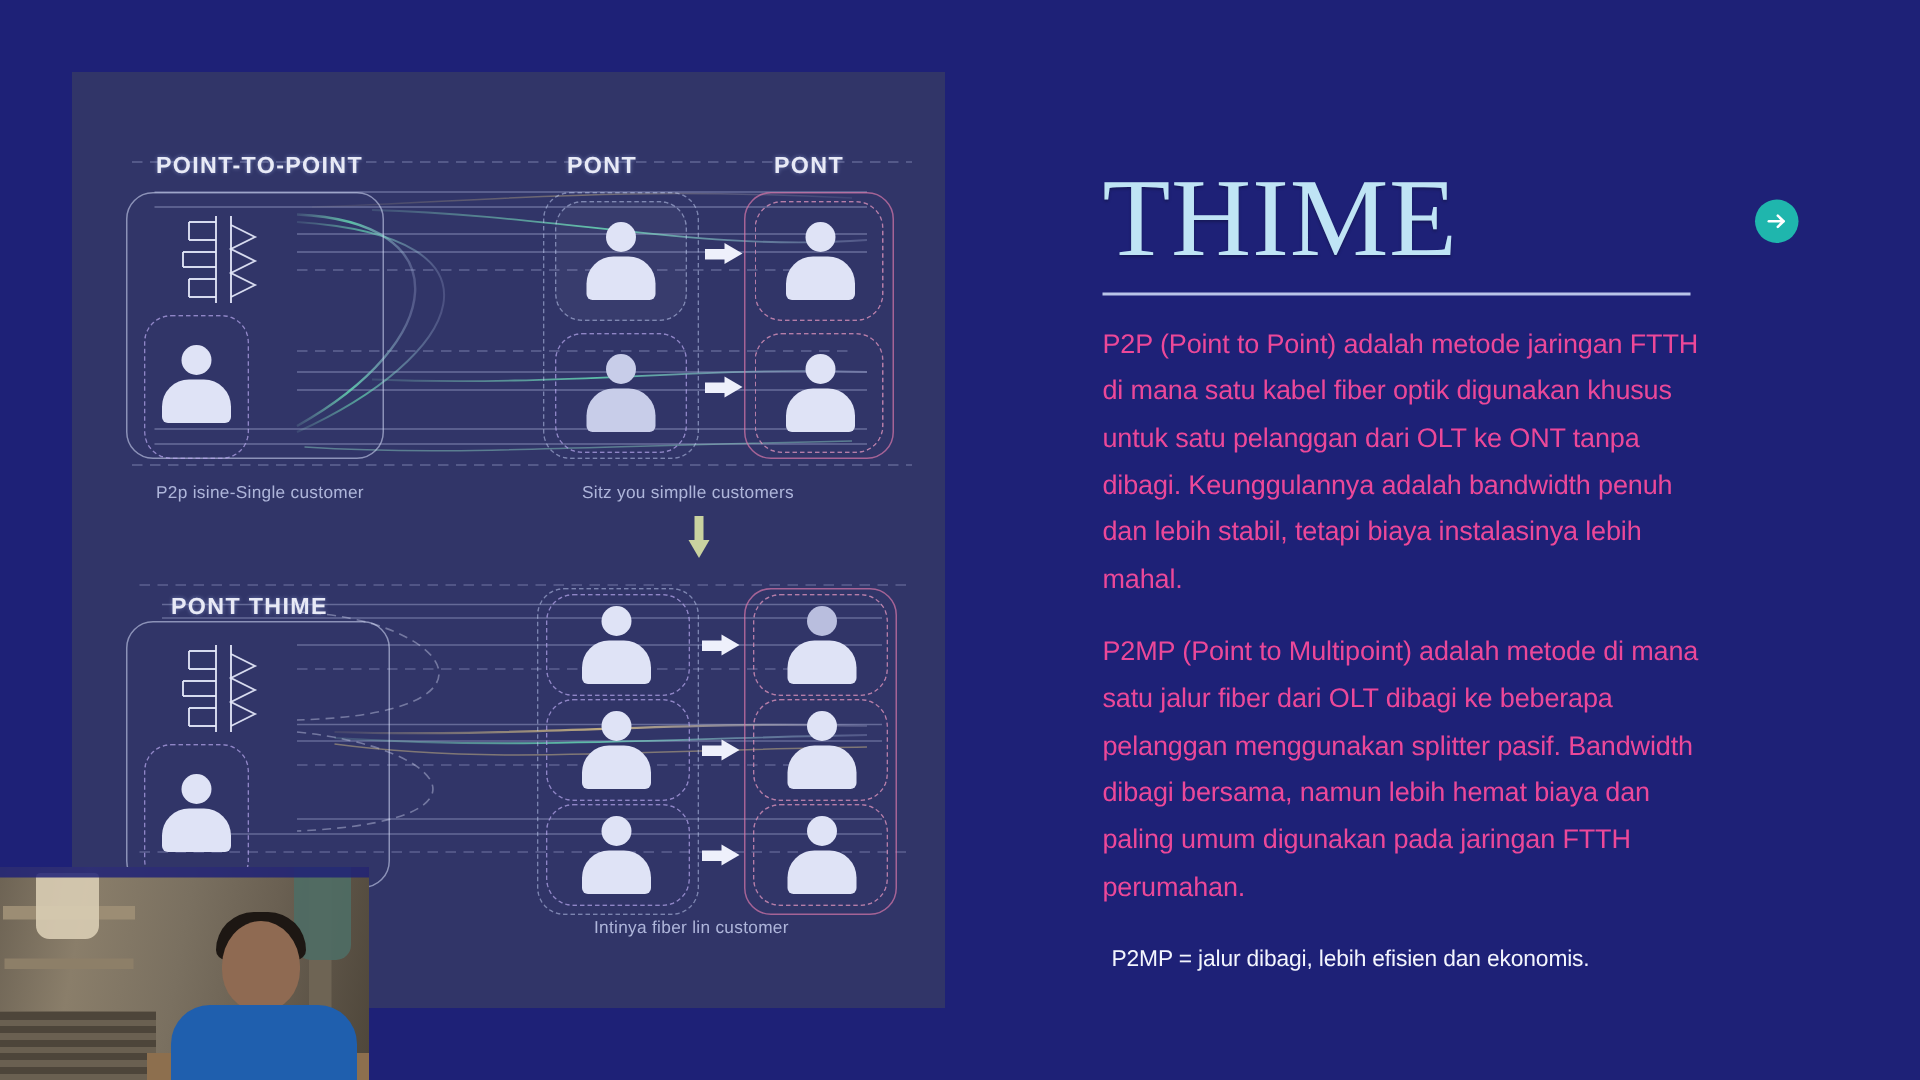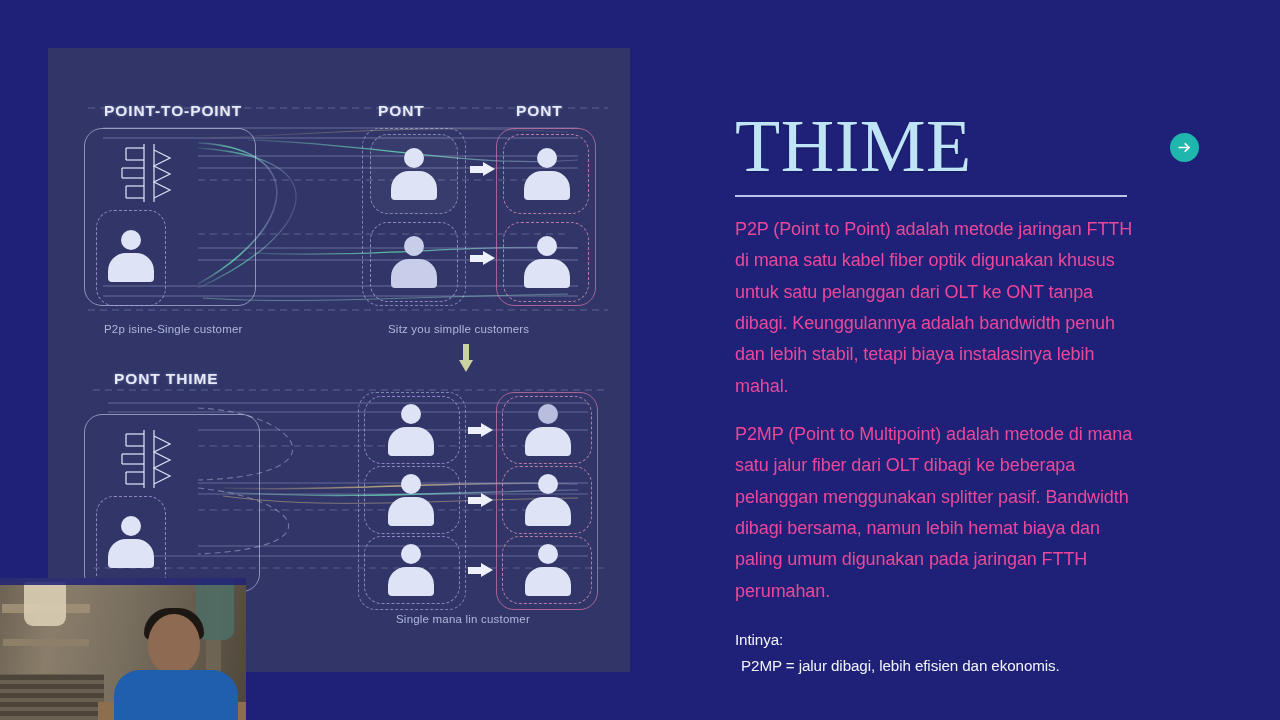--- a/index.html
+++ b/index.html
@@ -351,21 +351,21 @@
         <path d="M150 360 C 250 364, 300 428, 150 432" stroke="#d6dcf5" stroke-opacity="0.4" stroke-width="1.1" fill="none" stroke-dasharray="6 4"></path>
         <path d="M150 440 C 250 450, 290 500, 150 506" stroke="#d6dcf5" stroke-opacity="0.4" stroke-width="1.1" fill="none" stroke-dasharray="6 4"></path>
         <path d="M175 440 C 300 444, 400 432, 530 436" stroke="url(#gfib2)" stroke-width="1.5" fill="none"></path>
         <path d="M175 444 C 300 452, 400 444, 530 442" stroke="url(#gfib)" stroke-width="1.3" fill="none"></path>
         <path d="M175 448 C 280 462, 380 452, 530 450" stroke="#e0c785" stroke-opacity="0.45" stroke-width="1" fill="none"></path>
       </svg>
 
       <div class="diag-heading" style="left:56px; top:54px;">POINT-TO-POINT</div>
       <div class="diag-heading" style="left:330px; top:54px;">PONT</div>
       <div class="diag-heading" style="left:468px; top:54px;">PONT</div>
-      <div class="diag-heading" style="left:66px; top:322px;">PONT THIME</div>
+      <div class="diag-heading" style="left:66px; top:348px;">PONT THIME</div>
 
       <div class="grp outline-light" style="left:36px; top:80px; width:172px; height:178px;"></div>
 
       <svg class="equip" style="left:66px; top:92px;" width="66" height="66" viewBox="0 0 66 66">
         <g stroke="#e4e8fa" stroke-width="1.3" fill="none" stroke-opacity="0.92">
           <path d="M30 4 V62"></path>
           <path d="M12 8 H30"></path>
             <path d="M12 8 V20"></path>
             <path d="M12 20 H30"></path>
           <path d="M8 28 H30"></path>
@@ -491,35 +491,34 @@
       </div>
       <div class="arrow-right" style="left:420px; top:445px;">
         <div class="shaft"></div>
           <div class="head"></div>
       </div>
       <div class="arrow-right" style="left:420px; top:515px;">
         <div class="shaft"></div>
           <div class="head"></div>
       </div>
 
-      <div class="diag-caption" style="left:348px; top:565px;">Single mana lin customer</div>
+      <div class="diag-caption" style="left:348px; top:565px;">Intinya fiber lin customer</div>
     </div>
 
     <div id="content-col">
       <h1 id="deck-title">
         <br>
         <span>THIME</span>
       </h1>
       <div id="title-rule"></div>
 
       <p class="para">P2P (Point to Point) adalah metode jaringan FTTH di mana satu kabel fiber optik digunakan khusus untuk satu pelanggan dari OLT ke ONT tanpa dibagi. Keunggulannya adalah bandwidth penuh dan lebih stabil, tetapi biaya instalasinya lebih mahal.</p>
       <p class="para">P2MP (Point to Multipoint) adalah metode di mana satu jalur fiber dari OLT dibagi ke beberapa pelanggan menggunakan splitter pasif. Bandwidth dibagi bersama, namun lebih hemat biaya dan paling umum digunakan pada jaringan FTTH perumahan.</p>
 
       <div id="summary-block">
-        <div>Intinya:</div>
         <div class="sum-line">P2MP = jalur dibagi, lebih efisien dan ekonomis.</div>
       </div>
     </div>
 
     <div id="next-button">
       <svg width="17" height="17" viewBox="0 0 17 17">
         <g stroke="#ffffff" stroke-width="1.7" fill="none" stroke-linecap="round" stroke-linejoin="round">
           <path d="M3.2 8.5 H13"></path>
           <path d="M9.2 4.8 L13 8.5 L9.2 12.2"></path>
         </g>

